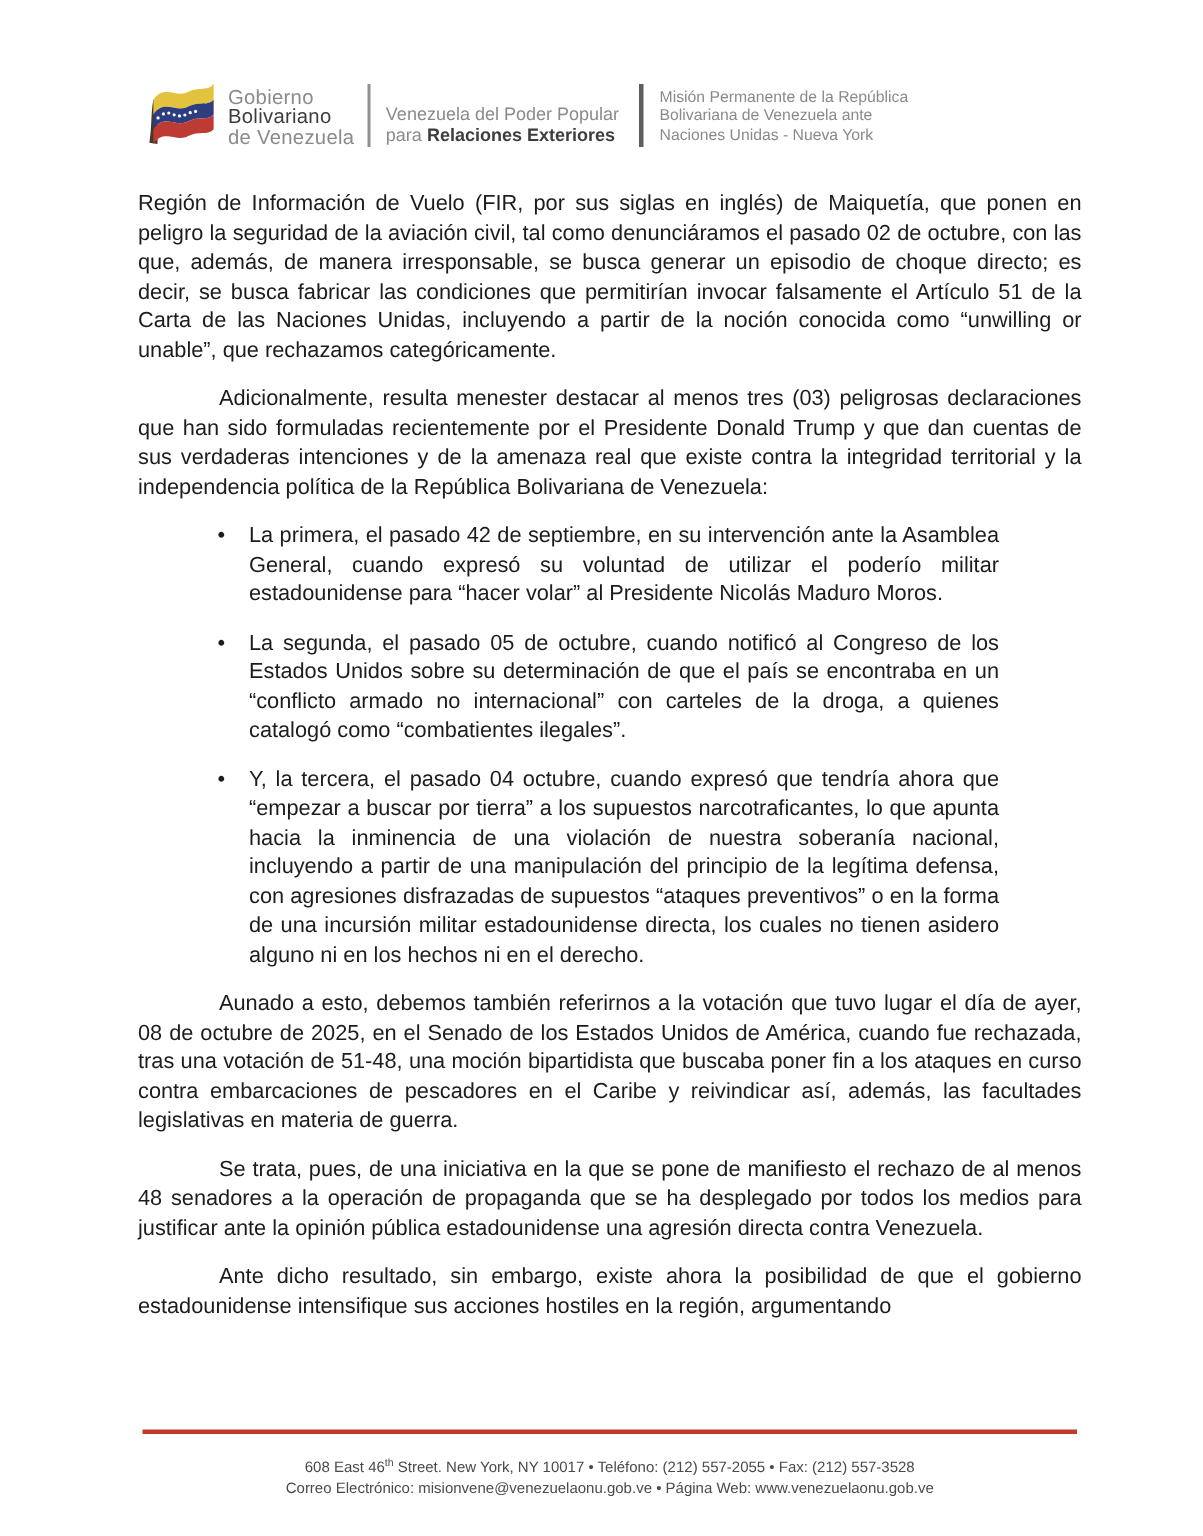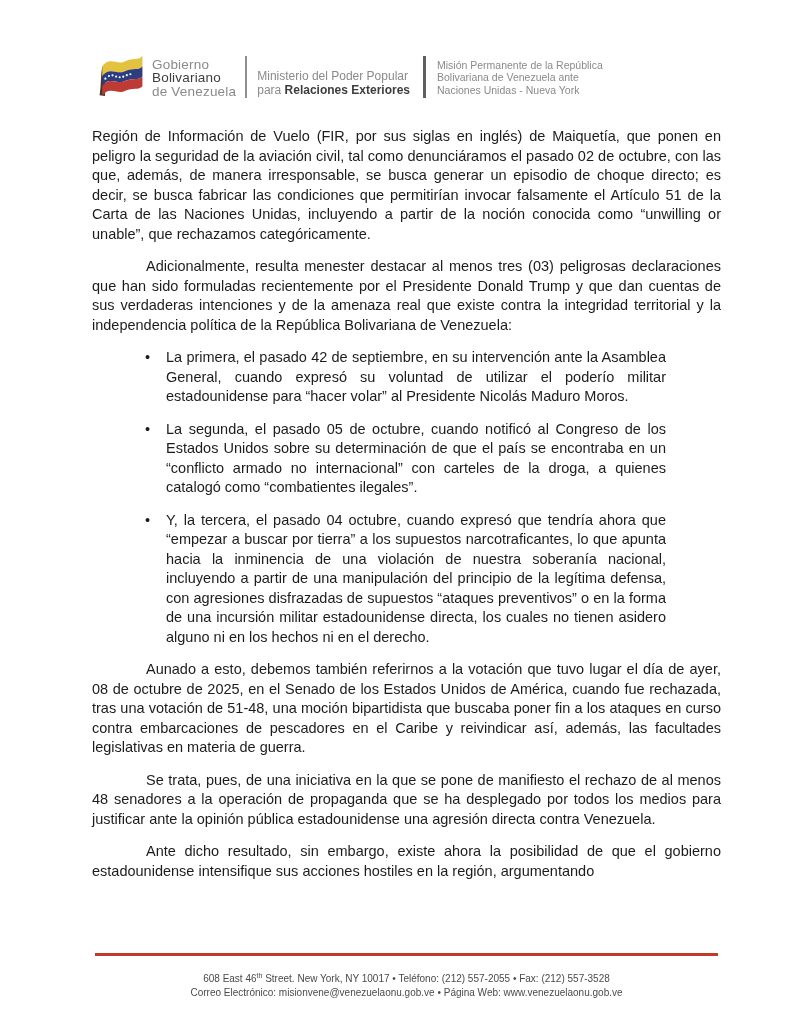--- a/index.html
+++ b/index.html
@@ -102,21 +102,21 @@
 
     <div class="brand">
       <div>Gobierno</div>
       <div class="bold">Bolivariano</div>
       <div>de Venezuela</div>
     </div>
 
     <div class="vdiv"></div>
 
     <div class="ministry">
-      <div>Ministerio del Poder Popular</div>
+      <div>Venezuela del Poder Popular</div>
       <div><span>para </span><b>Relaciones Exteriores</b></div>
     </div>
 
     <div class="vdiv dark"></div>
 
     <div class="mission">
       <div>Misión Permanente de la República</div>
       <div>Bolivariana de Venezuela ante</div>
       <div>Naciones Unidas - Nueva York</div>
     </div>

